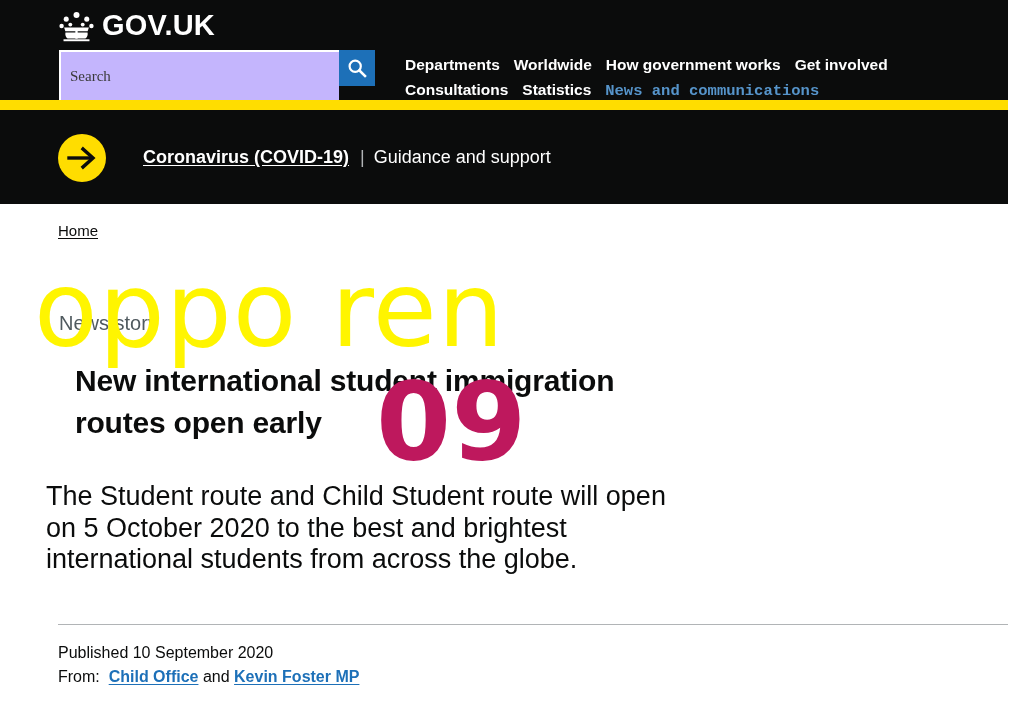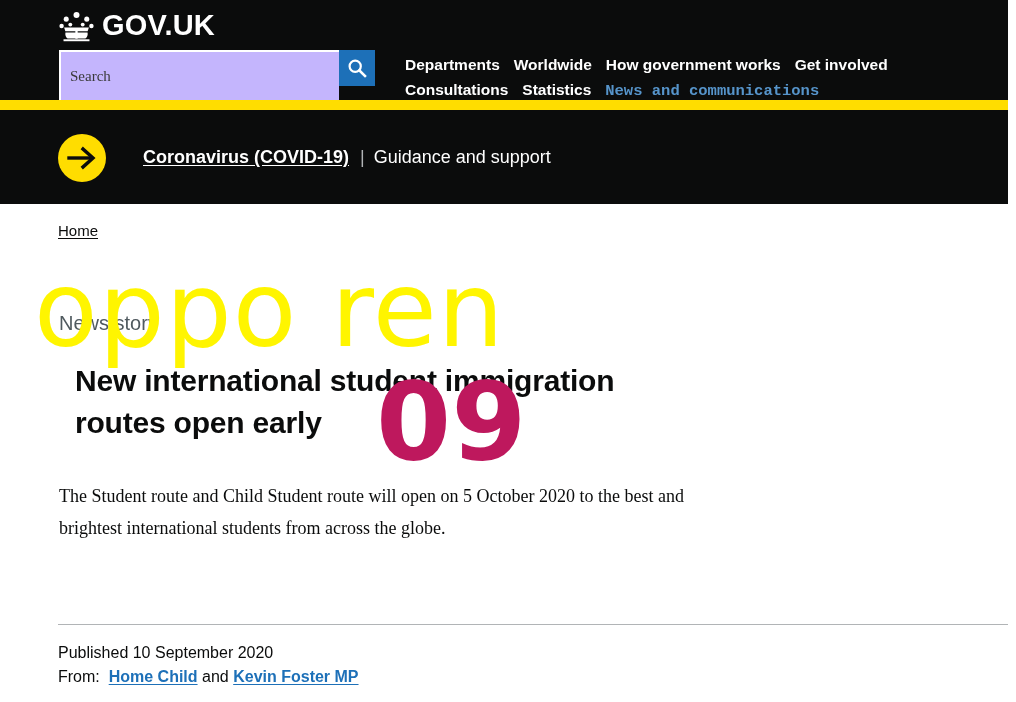--- a/index.html
+++ b/index.html
@@ -183,27 +183,26 @@
     width: 560px;
     margin: 16px;
     font-size: 30px;
     line-height: 42px;
     font-weight: 700;
     color: #0b0c0c;
     letter-spacing: -0.2px;
   }
   .lede {
     position: absolute;
-    left: 59px; top: 277px;
+    left: 46px; top: 277px;
     width: 640px;
     margin: 0;
-    font-size: 18px;
+    font-size: 27px;
     line-height: 31.5px;
     color: #0b0c0c;
-    font-family: Liberation Serif, serif;
   }
 
   .meta-rule {
     position: absolute;
     left: 58px; top: 420px;
     width: 952px; height: 1px;
     background: #b1b4b6;
   }
   .meta {
     position: absolute;
@@ -328,21 +327,21 @@
     <div class="kicker">News story</div>
 
     <h1 class="headline">New international student immigration routes open early</h1>
 
     <p class="lede">The Student route and Child Student route will open on 5 October 2020 to the best and brightest international students from across the globe.</p>
 
     <div class="meta-rule"></div>
 
     <div class="meta">
       <div>Published 10 September 2020</div>
-      <div><span class="from-label">From:</span>&nbsp; <a href="#">Home Child</a> <span>and</span> <a href="#">Kevin Foster MP</a></div>
+      <div><span class="from-label">From:</span>&nbsp; <a href="#">Child Office</a> <span>and</span> <a href="#">Kevin Foster MP</a></div>
     </div>
   </div>
 
   <div class="watermark">
     <div class="wm-line1">oppo ren</div>
     <div class="wm-line2">09</div>
   </div>
 
   <div class="right-gutter"></div>
 </div>

